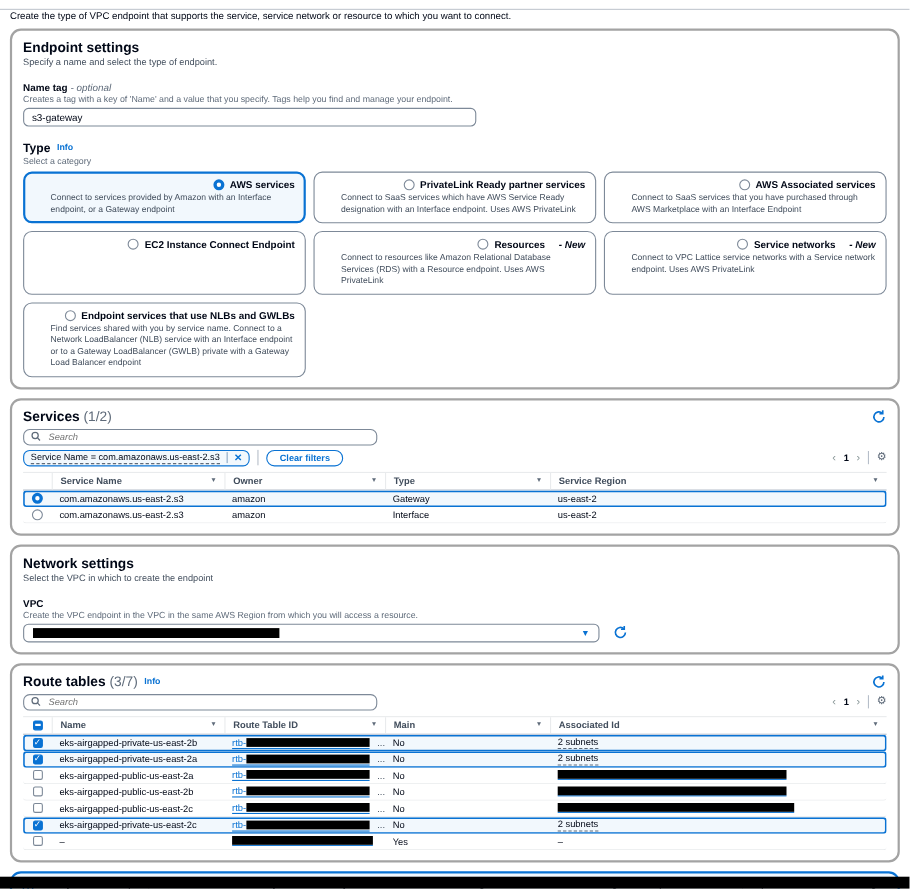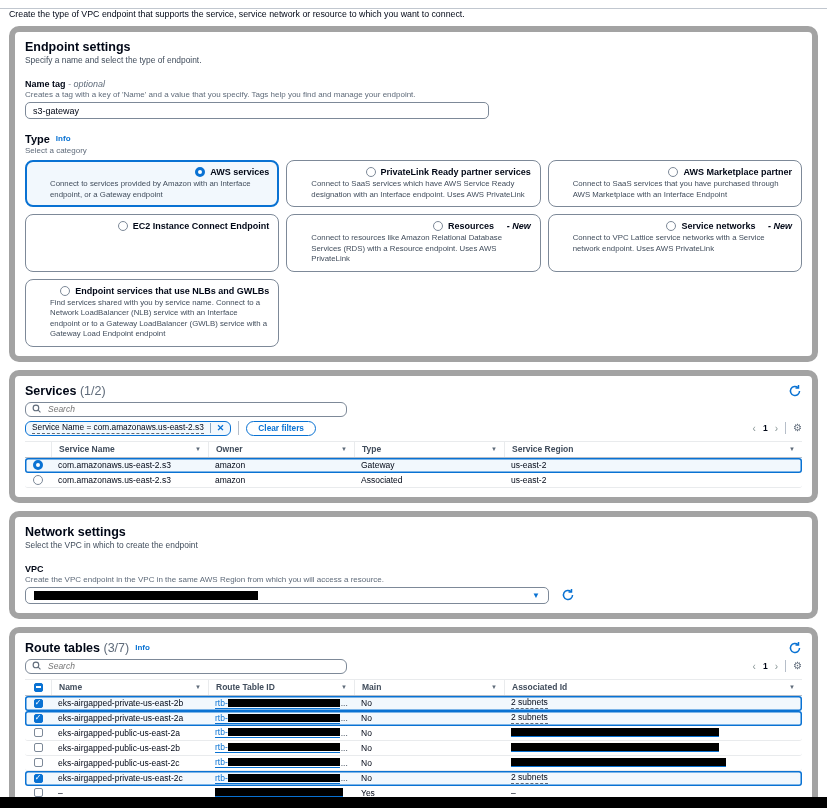--- a/index.html
+++ b/index.html
@@ -9,31 +9,31 @@
     background:#fff; color:#000716;
     font-family:"Liberation Sans", sans-serif; font-size:9px;
   }
   .topline { border-top:1px solid #c1c7cf; margin-top:8px; }
   .page { padding:0 9px; }
 
   h1 { font-size:15px; margin:6px 0 1px; font-weight:bold; }
   .info-link { color:#0972d3; font-size:8px; font-weight:bold; margin-left:6px; vertical-align:2px; cursor:pointer; }
   .page-desc { font-size:8.8px; margin:0 0 7px; }
 
-  .section { border:6px solid #a3a3a3; border-radius:10px; background:#fff; padding:8px 10px 9px; margin-bottom:8px; }
+  .section { border:2px solid #a3a3a3; border-radius:10px; background:#fff; padding:8px 10px 9px; margin-bottom:8px; }
   .sec-head { display:flex; align-items:flex-start; }
   h2 { font-size:12.5px; margin:0; font-weight:bold; }
   h2 .count { font-weight:normal; color:#5f6b7a; }
   .sub { font-size:8.4px; color:#414d5c; margin:1px 0 6px; }
   .spacer { flex:1; }
 
   .field-label { font-size:9px; font-weight:bold; margin-top:14px; }
   .optional { font-weight:normal; font-style:italic; color:#5f6b7a; }
   .field-help { font-size:8px; color:#5f6b7a; margin:1px 0 3px; }
-  .text-input { width:464px; height:17px; border:1px solid #7d8998; border-radius:5px; font-size:9px; padding:0 7px; font-family:"Liberation Sans",sans-serif; color:#000716; }
+  .text-input { width:412px; height:17px; border:1px solid #7d8998; border-radius:5px; font-size:9px; padding:0 7px; font-family:"Liberation Sans",sans-serif; color:#000716; }
 
   .type-block { margin-top:9px; }
   .cards { display:grid; grid-template-columns:1fr 1fr 1fr; gap:7px; margin-top:5px; }
   .card { border:1px solid #7d8998; border-radius:8px; padding:6px 9px; background:#fff; cursor:pointer; }
   .card.selected { border:2px solid #0972d3; background:#f2f8fd; padding:5px 8px; }
   .card-title { font-size:9px; font-weight:bold; display:flex; align-items:center; gap:5px;justify-content:flex-end; }
   .card-title .new { font-weight:bold; font-style:italic; }
   .card-desc { font-size:7.8px; color:#414d5c; line-height:1.35; margin:2px 0 0 15px; }
 
   .rd { width:10px; height:10px; min-width:10px; border:1px solid #7d8998; border-radius:50%; background:#fff; }
@@ -52,21 +52,21 @@
   .pager { margin-left:auto; display:flex; align-items:center; gap:7px; color:#879596; font-size:10px; }
   .pager .pg { color:#000716; font-size:8.5px; font-weight:bold; }
   .pager .pdiv { width:1px; height:12px; background:#b6bec9; }
   .gear { color:#5f6b7a; font-size:10px; cursor:pointer; line-height:1; }
 
   .icon-btn { cursor:pointer; display:inline-flex; }
 
   .tbl { margin-top:5px; }
   .tr { display:grid; grid-template-columns:26px 157px 146px 150px 1fr; align-items:center; height:15px; font-size:8.5px; border-radius:3px; }
   .tr.th { font-weight:bold; color:#414d5c; height:17px; border-top:1px solid #e9ebed; border-bottom:1px solid #b6bec9; border-radius:0; }
-  .cell { padding-left:7px; display:flex; align-items:center; height:100%; }
+  .cell { padding-left:7px; display:flex; align-items:center; height:100%;justify-content:space-between; }
   .cell.cen { padding-left:0; justify-content:center; }
   .th .cell.b { border-left:1px solid #e9ebed; }
   .caret { margin-left:auto; margin-right:7px; font-size:6px; color:#5f6b7a; cursor:pointer; }
   .tr.sel { background:#f2f8fd; box-shadow:inset 0 0 0 1.5px #0972d3; }
   .tr.plain { border-bottom:1px solid #e9ebed; }
 
   .cb { width:9px; height:9px; border:1px solid #7d8998; border-radius:2px; background:#fff; display:flex; align-items:center; justify-content:center; cursor:pointer; }
   .cb.on { background:#0972d3; border-color:#0972d3; color:#fff; font-size:8px; line-height:1; }
   .cb.ind { background:#0972d3; border-color:#0972d3; }
   .cb.ind::after { content:""; width:5px; height:2px; background:#fff; }
@@ -117,21 +117,21 @@
         <div class="card">
           <div class="card-title">
               <span class="rd"></span>
               <span>PrivateLink Ready partner services</span>
             </div>
           <div class="card-desc">Connect to SaaS services which have AWS Service Ready designation with an Interface endpoint. Uses AWS PrivateLink</div>
         </div>
         <div class="card">
           <div class="card-title">
               <span class="rd"></span>
-              <span>AWS Marketplace partner</span>
+              <span>AWS Associated services</span>
             </div>
           <div class="card-desc">Connect to SaaS services that you have purchased through AWS Marketplace with an Interface Endpoint</div>
         </div>
         <div class="card">
           <div class="card-title">
               <span class="rd"></span>
               <span>EC2 Instance Connect Endpoint</span>
             </div>
         </div>
         <div class="card">
@@ -140,21 +140,21 @@
         </div>
         <div class="card">
           <div class="card-title"><span class="rd"></span><span>Service networks</span>&nbsp;<span class="new">- New</span></div>
           <div class="card-desc">Connect to VPC Lattice service networks with a Service network endpoint. Uses AWS PrivateLink</div>
         </div>
         <div class="card">
           <div class="card-title">
               <span class="rd"></span>
               <span>Endpoint services that use NLBs and GWLBs</span>
             </div>
-          <div class="card-desc">Find services shared with you by service name. Connect to a Network LoadBalancer (NLB) service with an Interface endpoint or to a Gateway LoadBalancer (GWLB) service with a Gateway Load Endpoint endpoint</div>
+          <div class="card-desc">Find services shared with you by service name. Connect to a Network LoadBalancer (NLB) service with an Interface endpoint or to a Gateway LoadBalancer (GWLB) private with a Gateway Load Balancer endpoint</div>
         </div>
       </div>
     </div>
   </div>
 
   <div class="section">
     <div class="sec-head">
       <h2><span>Services</span> <span class="count">(1/2)</span></h2>
       <div class="spacer"></div>
       <span class="icon-btn">
@@ -216,21 +216,21 @@
         <div class="cell">amazon</div>
         <div class="cell">Gateway</div>
         <div class="cell">us-east-2</div>
       </div>
       <div class="tr plain">
         <div class="cell cen">
             <span class="rd"></span>
           </div>
         <div class="cell">com.amazonaws.us-east-2.s3</div>
         <div class="cell">amazon</div>
-        <div class="cell">Associated</div>
+        <div class="cell">Interface</div>
         <div class="cell">us-east-2</div>
       </div>
     </div>
   </div>
 
   <div class="section">
     <h2>Network settings</h2>
     <div class="sub">Select the VPC in which to create the endpoint</div>
     <div class="field-label">VPC</div>
     <div class="field-help">Create the VPC endpoint in the VPC in the same AWS Region from which you will access a resource.</div>

